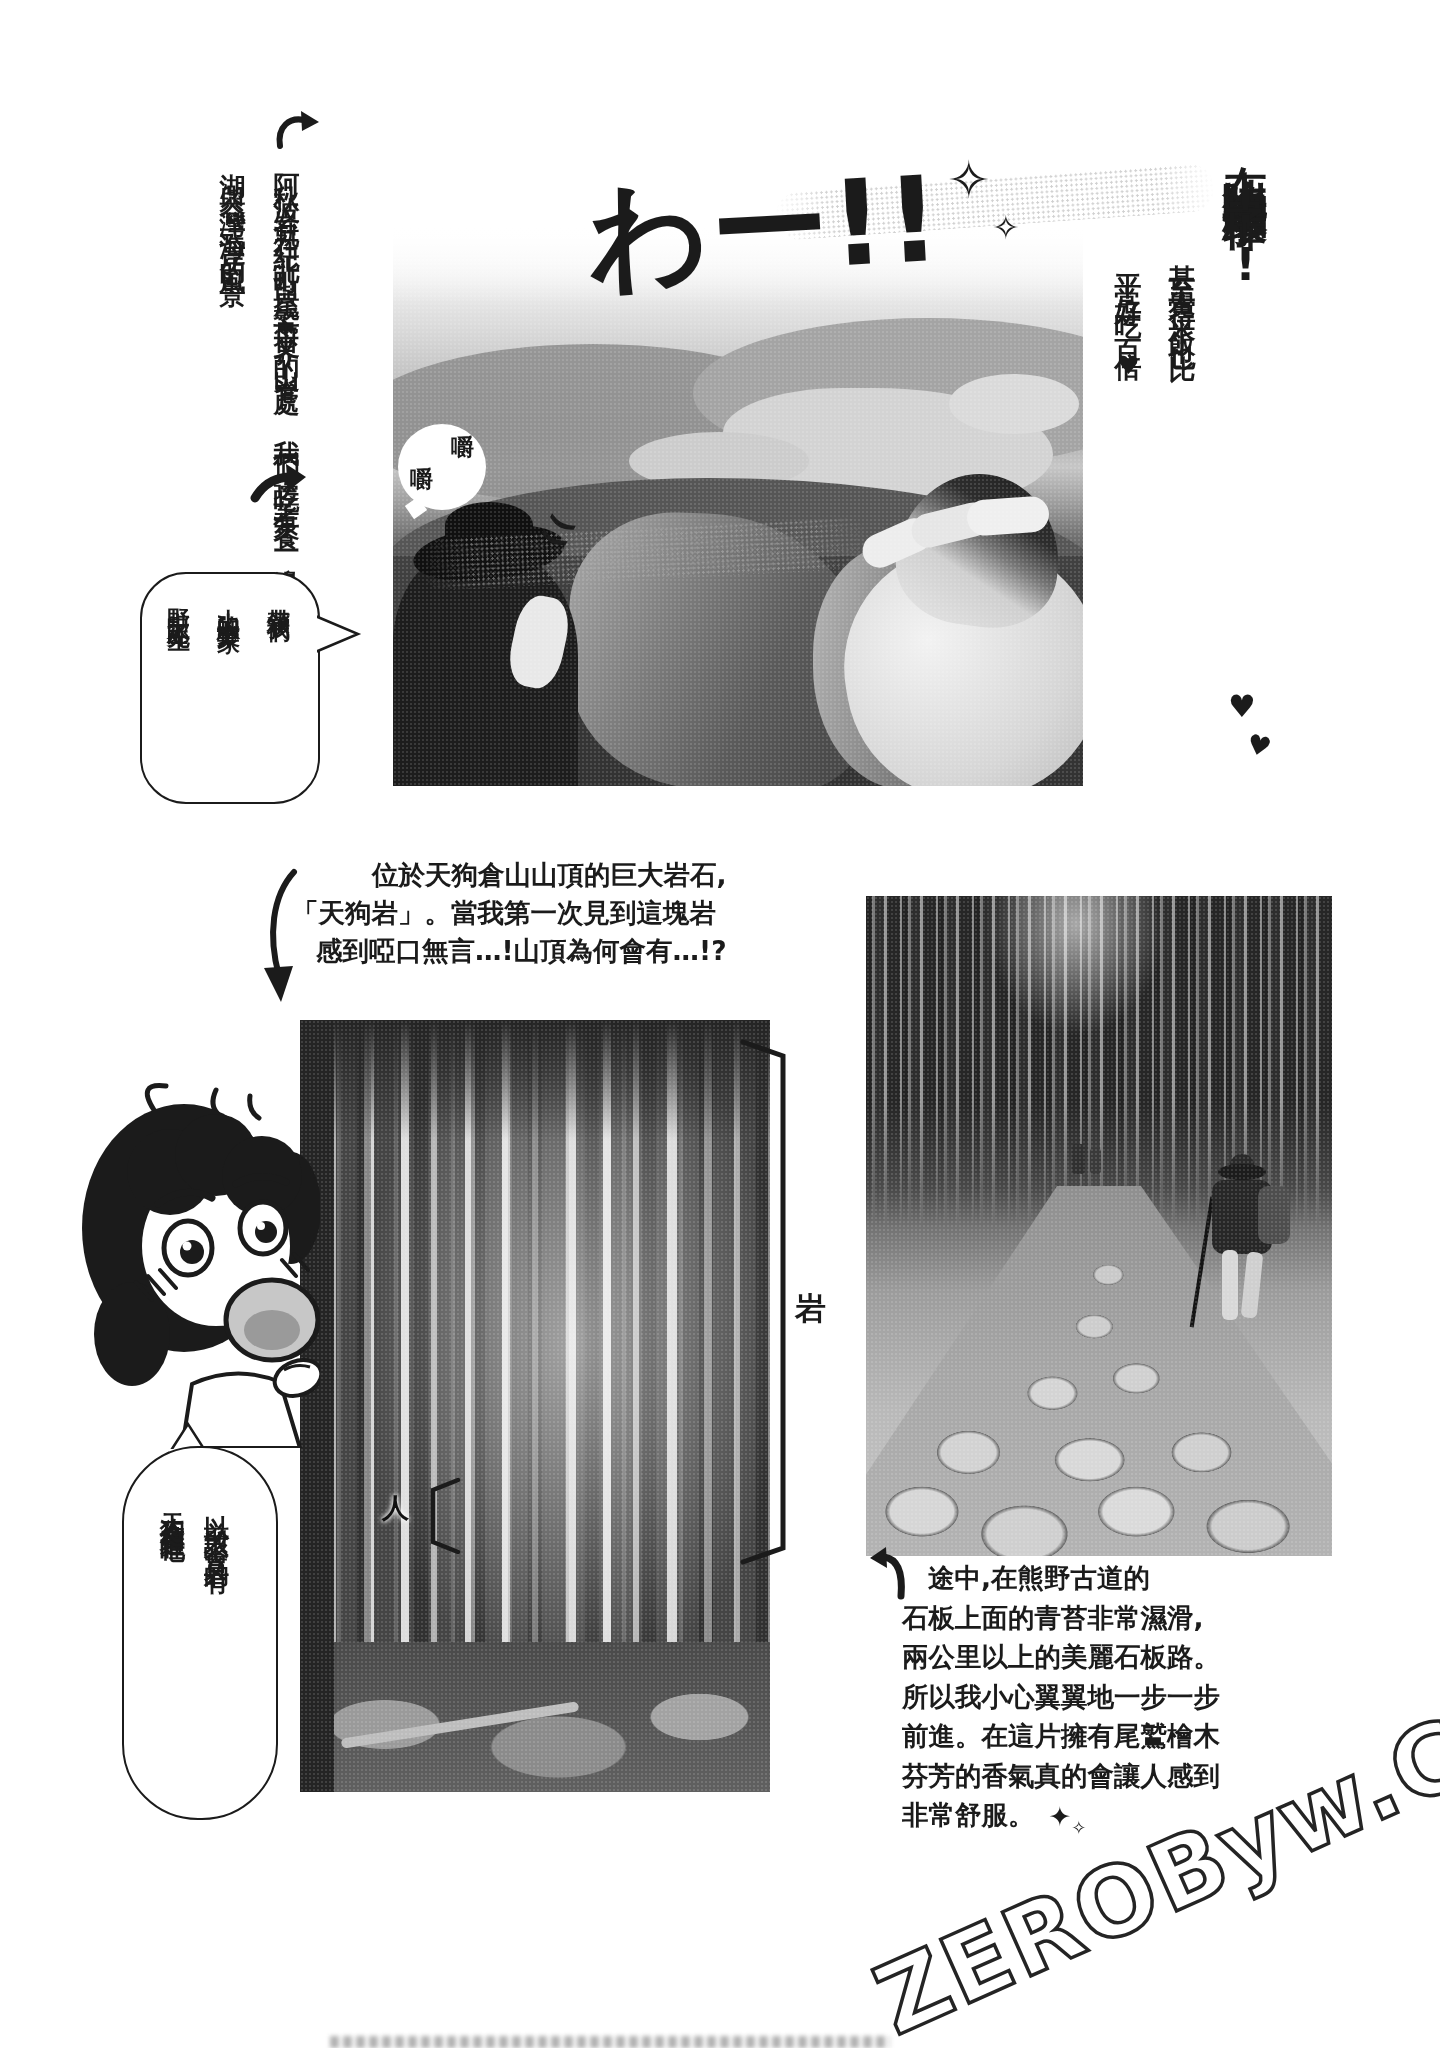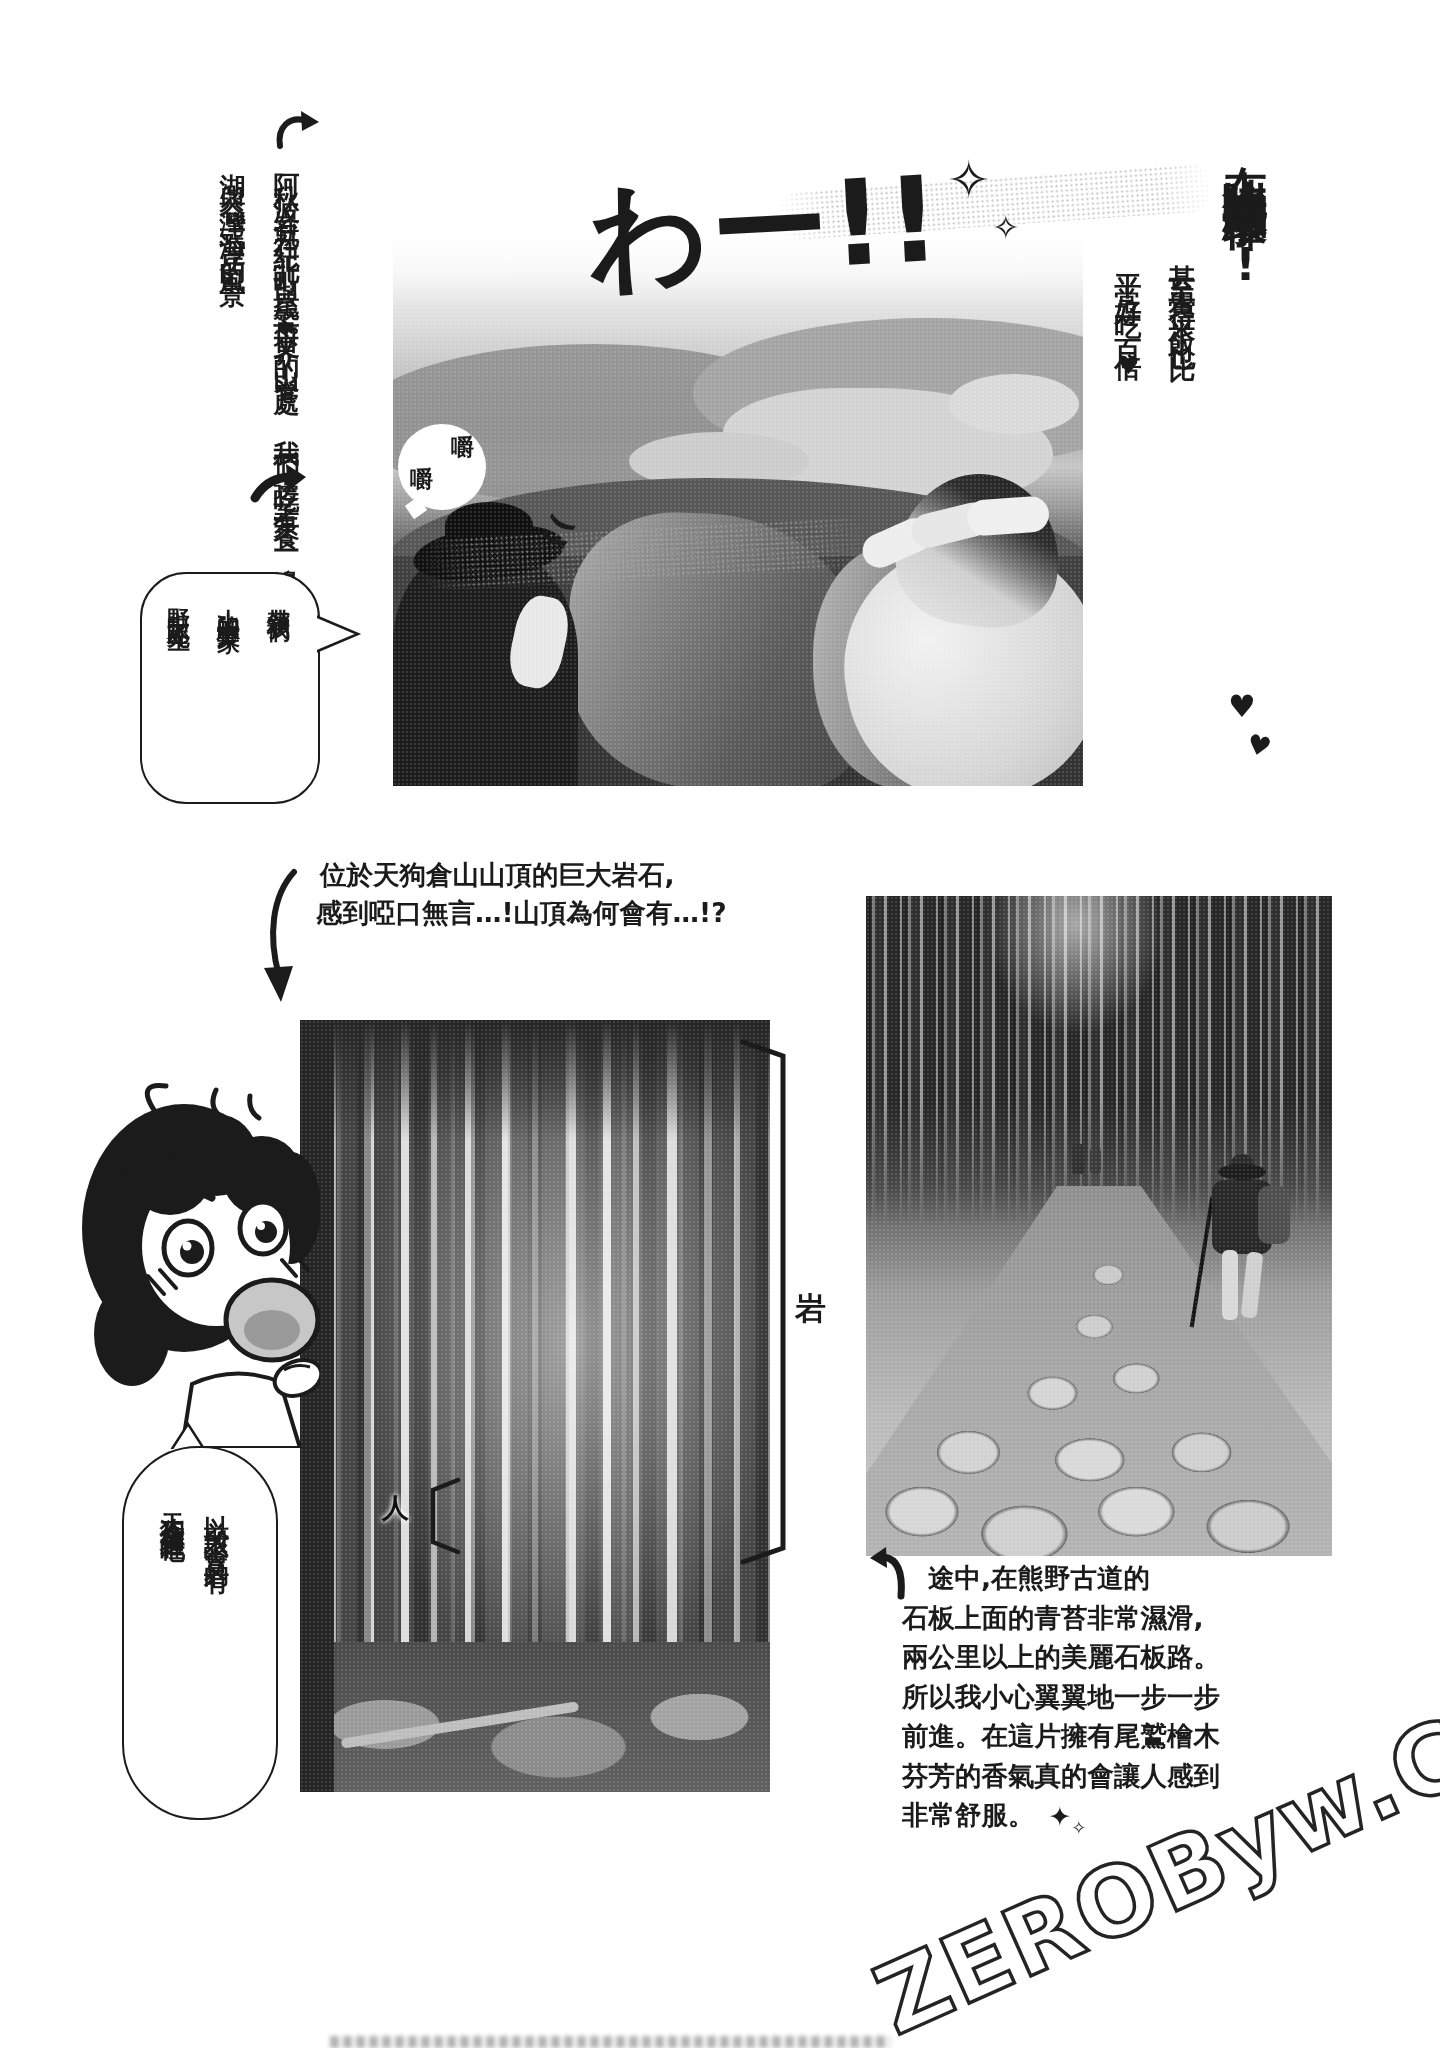--- a/index.html
+++ b/index.html
@@ -85,21 +85,21 @@
   #guide-balloon .cols{position:absolute;left:12px;top:16px;writing-mode:vertical-rl;
     font-size:23px;font-weight:bold;letter-spacing:4px;line-height:50px;}
   #tengu-balloon{left:122px;top:1446px;width:152px;height:370px;border-radius:76px;}
   #tengu-balloon .cols{position:absolute;left:26px;top:46px;writing-mode:vertical-rl;
     font-size:25px;font-weight:bold;line-height:44px;}
   #tengu-balloon .c1{letter-spacing:8px;}
   #tengu-balloon .c2{letter-spacing:4px;}
 
   
   #tengu-paragraph{left:316px;top:856px;font-size:26.5px;font-weight:bold;line-height:38px;white-space:nowrap;}
-  #tengu-paragraph .l1{margin-left:4px;}
+  #tengu-paragraph .l1{margin-left:20px;text-align:right;}
   #tengu-paragraph .l2{margin-left:-24px;}
 
   
   #photo-left{left:300px;top:1020px;width:470px;height:772px;background:#454545;}
   .lp-trunks1{inset:0;
     background:repeating-linear-gradient(90deg,
       rgba(230,230,230,.95) 0 8px, rgba(40,40,40,0) 8px 30px,
       rgba(205,205,205,.8) 30px 36px, rgba(25,25,25,0) 36px 64px,
       rgba(240,240,240,.85) 64px 74px, rgba(0,0,0,0) 74px 101px);}
   .lp-trunks2{inset:0;opacity:.75;
@@ -240,20 +240,21 @@
   <path d="M5 38 C14 23 27 17 41 17" stroke="#1b1b1b" stroke-width="9" fill="none" stroke-linecap="round"></path>
   <polygon points="36,4 56,17 38,31" fill="#1b1b1b"></polygon>
 </svg>
 
 <svg class="abs" id="arrow-down" style="left:258px;top:866px" width="50" height="140" viewBox="0 0 50 140">
   <path d="M36 6 C14 30 10 70 21 110" stroke="#1b1b1b" stroke-width="6" fill="none" stroke-linecap="round"></path>
   <polygon points="6,102 23,136 35,100" fill="#1b1b1b"></polygon>
 </svg>
 <div class="abs" id="tengu-paragraph">
   <div class="l1">位於天狗倉山山頂的巨大岩石,</div>
+  <div class="l2">「天狗岩」。當我第一次見到這塊岩</div>
   <div>感到啞口無言…!山頂為何會有…!?</div>
 </div>
 
 <div class="abs photo" id="photo-left">
   <div class="abs lp-trunks1"></div>
   <div class="abs lp-trunks2"></div>
   <div class="abs lp-light"></div>
   <div class="abs lp-top"></div>
   <div class="abs lp-rocks"></div>
   <div class="abs lp-log"></div>

